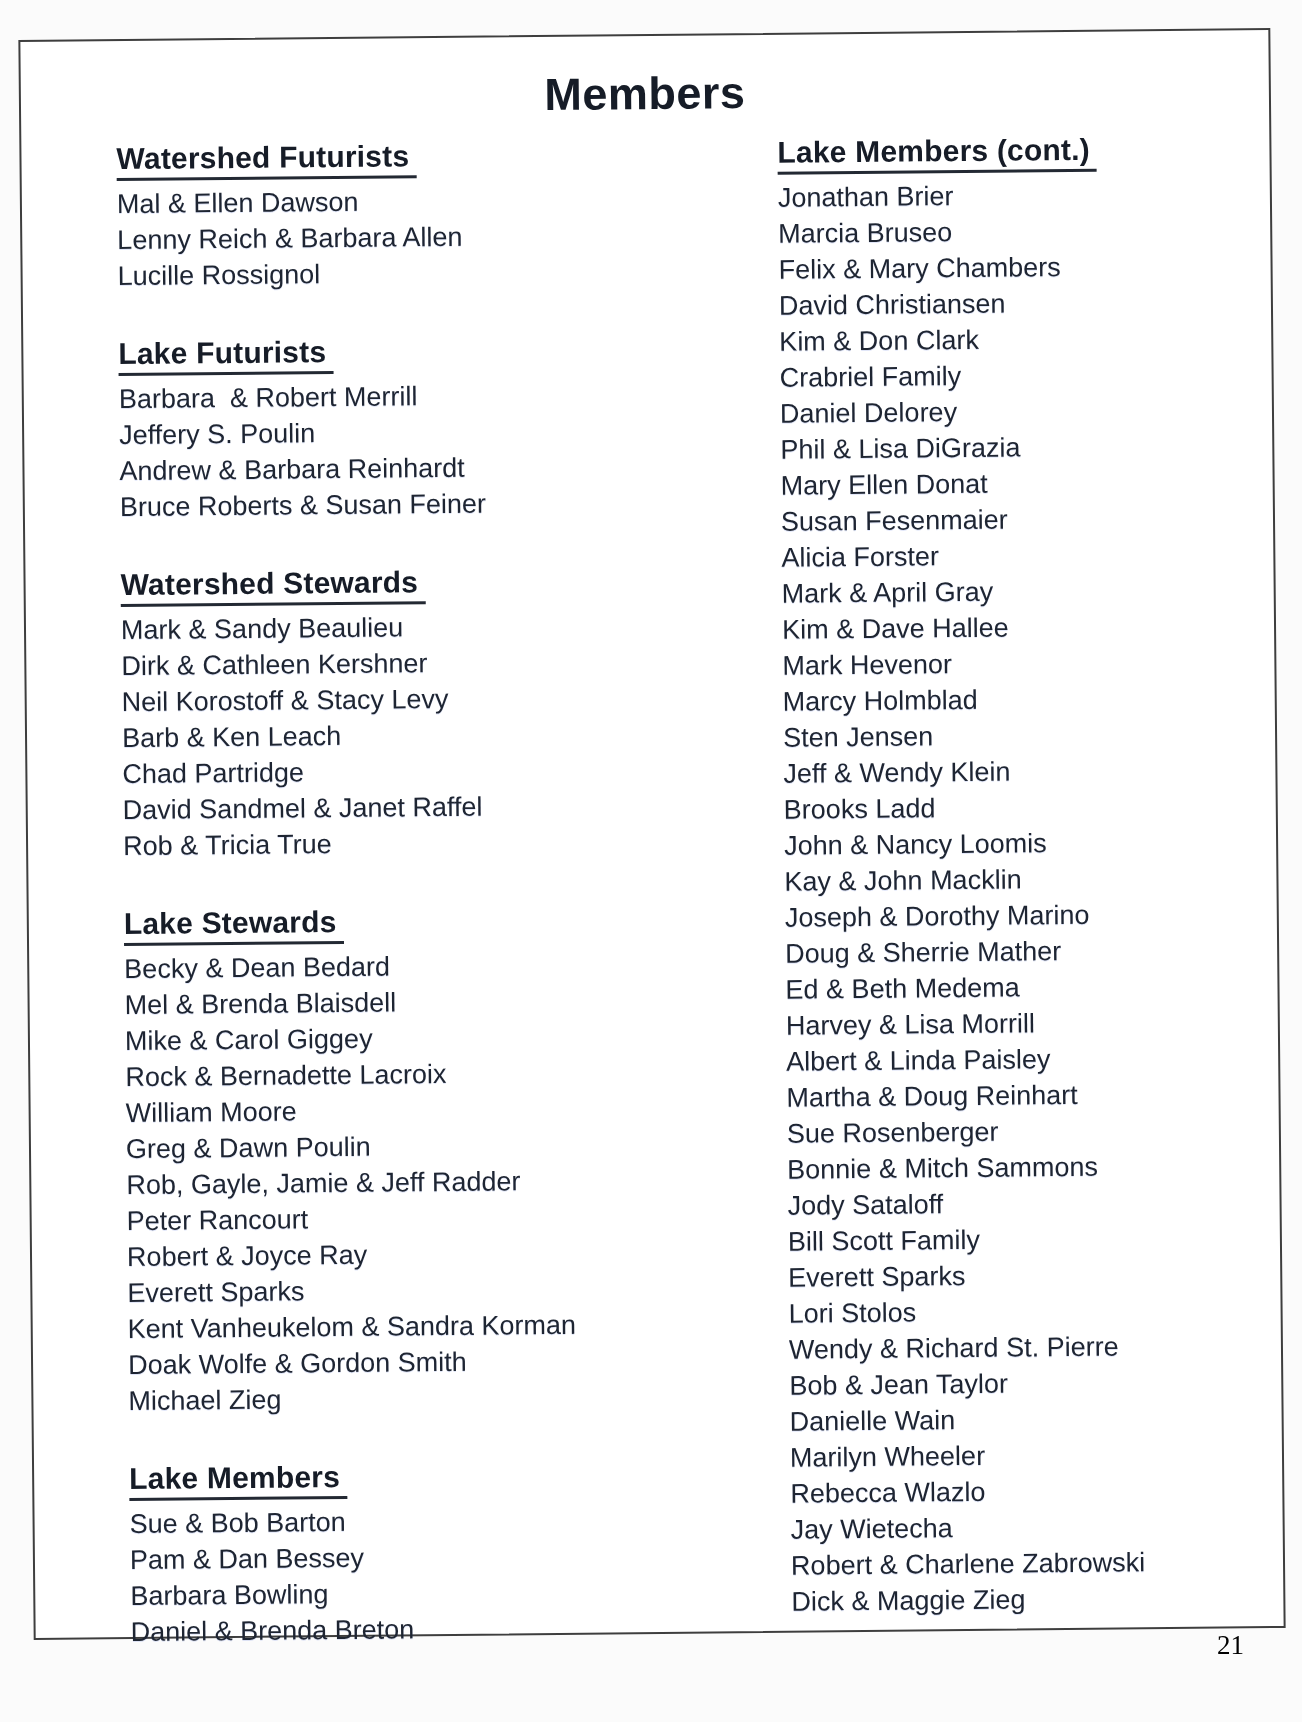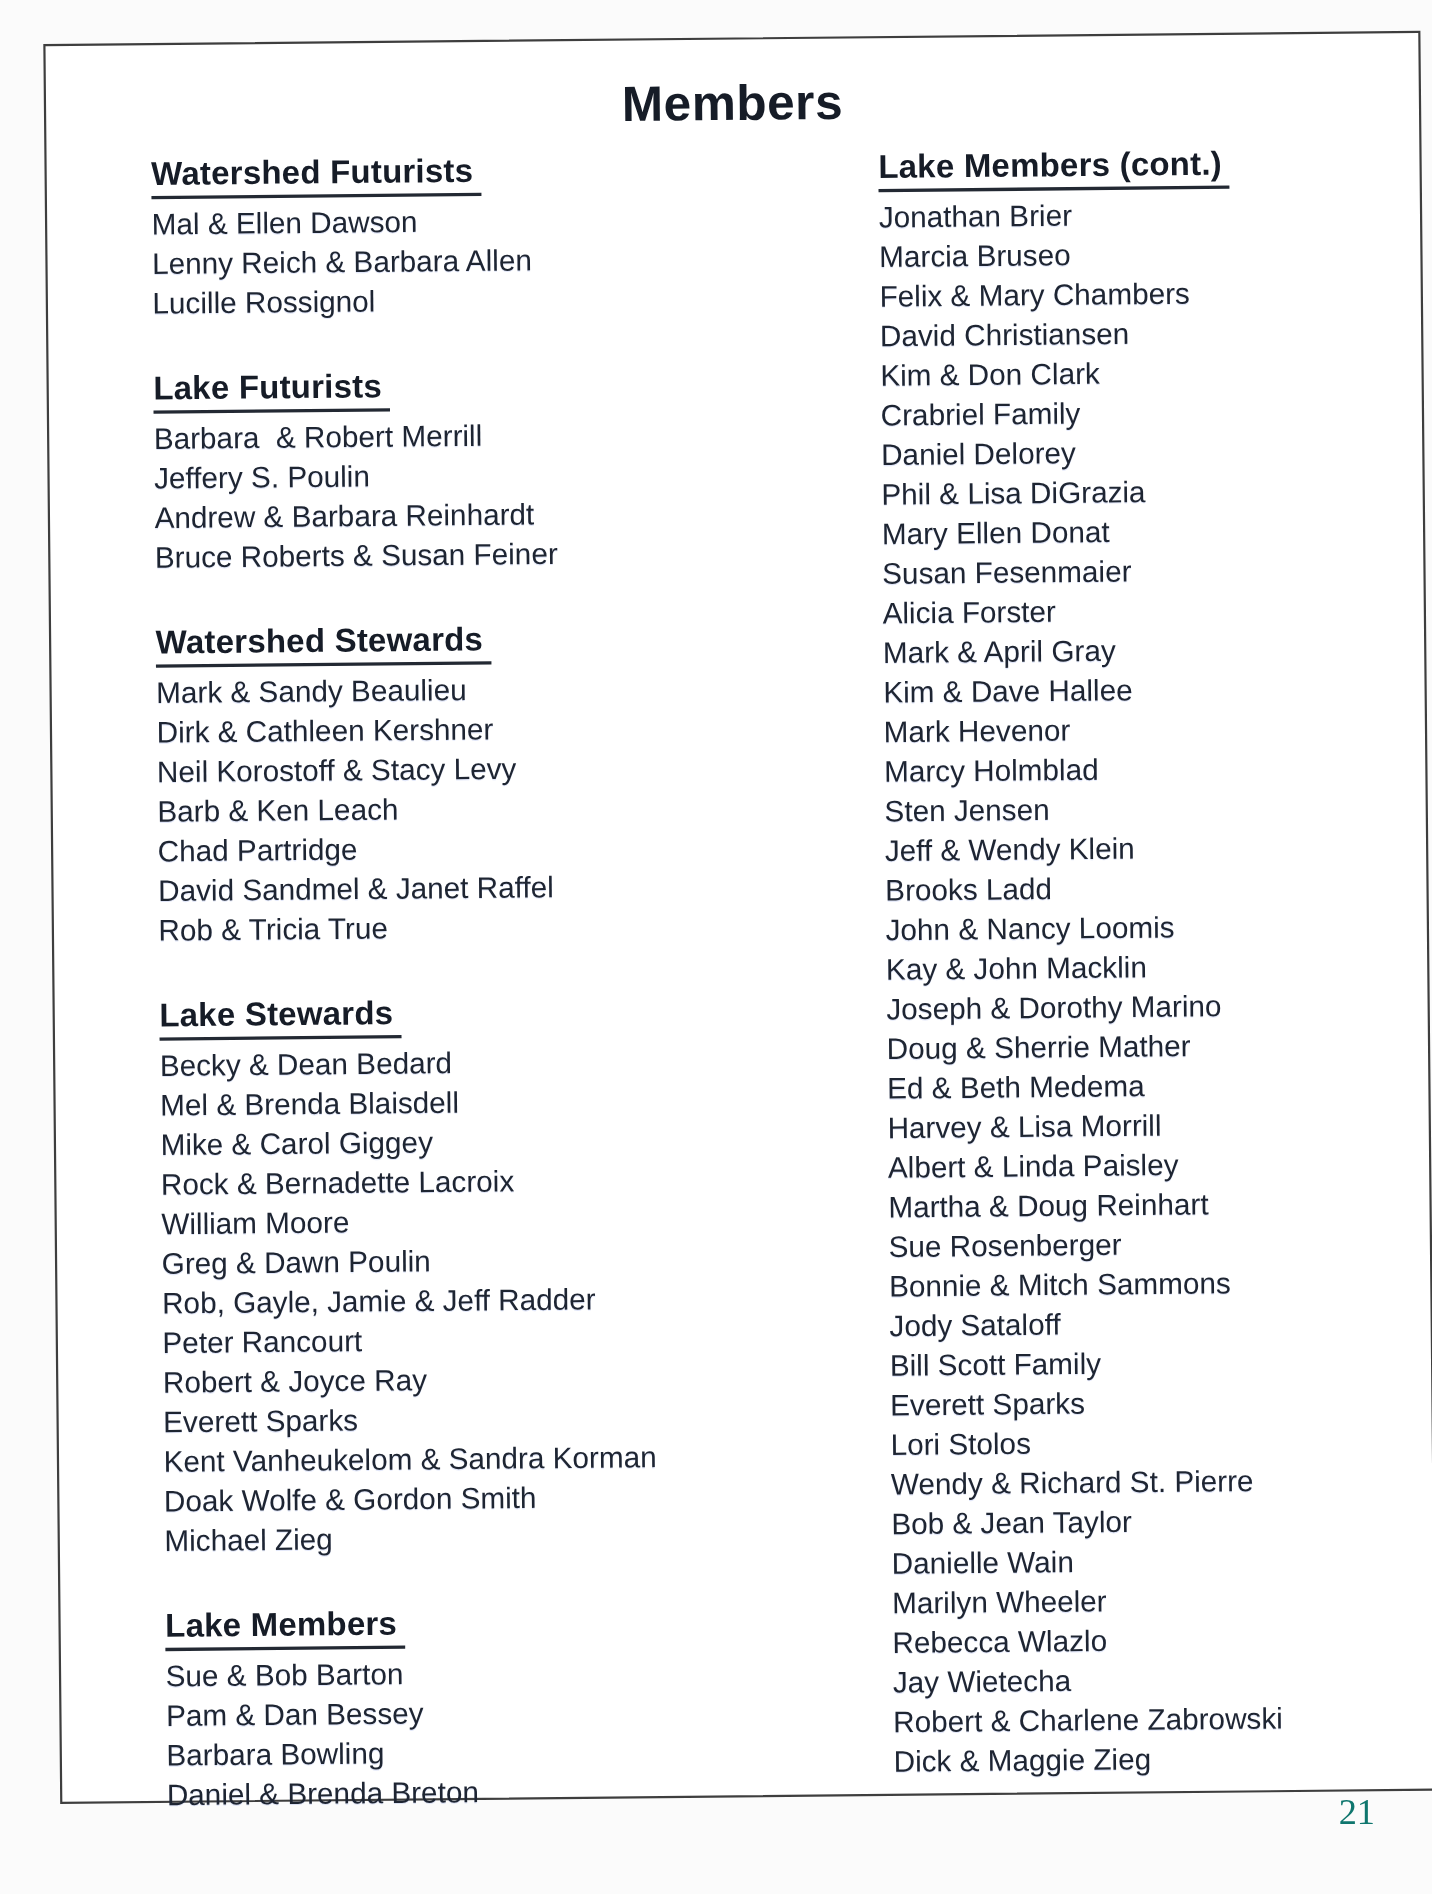--- a/index.html
+++ b/index.html
@@ -7,21 +7,20 @@
     width: 1302px;
     height: 1722px;
     background: #fbfbfb;
     font-family: "Liberation Sans", sans-serif;
     position: relative;
     overflow: hidden;
   }
   .page {
     position: absolute;
     inset: 0;
-    margin-left: 21px;
   }
   .frame {
     position: absolute;
     left: 26px;
     top: 34px;
     width: 1252px;
     height: 1600px;
     border: 2px solid #3e3e3e;
     background: #ffffff;
     transform: rotate(-0.55deg);
@@ -75,24 +74,24 @@
     line-height: 36px;
     color: #1e2532;
     white-space: pre;
     text-shadow: 0 1px 0 rgba(70, 100, 210, 0.16);
   }
   .pageno {
     position: absolute;
     left: 1196px;
     top: 1630px;
     width: 48px;
-    text-align: left;
+    text-align: right;
     font-family: "Liberation Serif", serif;
-    font-size: 33px;
-    color: #0f766e;
+    font-size: 27px;
+    color: #000000;
   }
 </style>
 </head>
 <body>
 
 <div class="page">
   <div class="frame">
     <h1 class="title">Members</h1>
     <div class="columns">
       <div class="col col-left">

